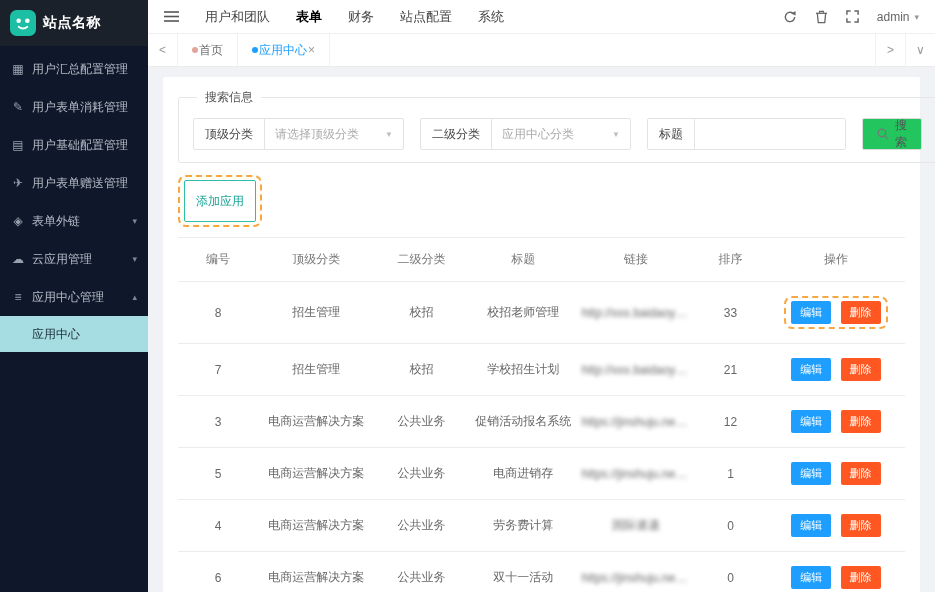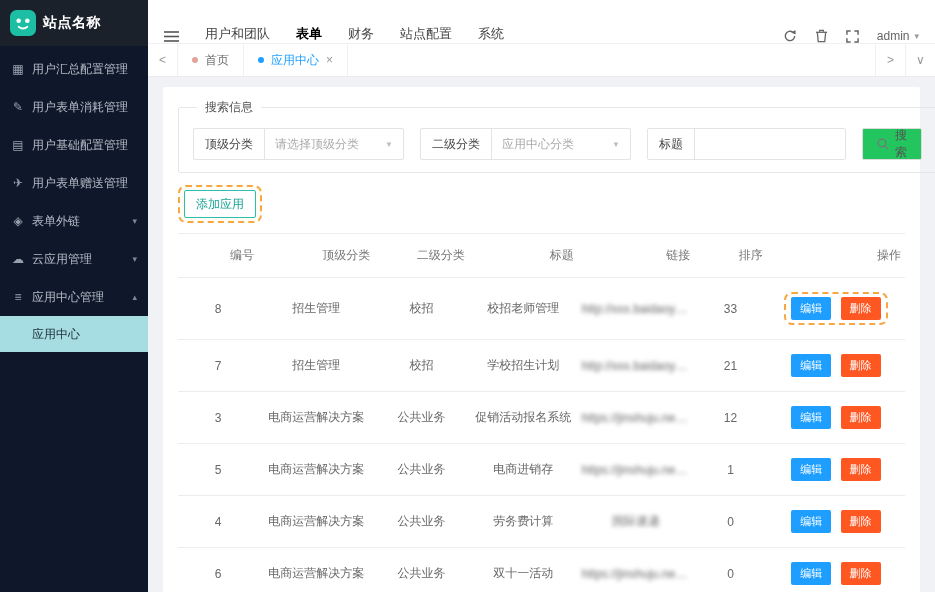--- a/index.html
+++ b/index.html
@@ -16,33 +16,33 @@
 .menu-item{height:38px;display:flex;align-items:center;gap:7px;padding:0 11px;font-size:12px;color:#b4bcc6;cursor:pointer;white-space:nowrap}
 .mi-icon{width:14px;font-size:12px;color:#97a1ad;flex-shrink:0;text-align:center}
 .mi-label{overflow:hidden;text-overflow:ellipsis}
 .mi-arrow{margin-left:auto;font-size:9px;color:#7e8794}
 .submenu{background:#161c25}
 .sub-item{height:36px;display:flex;align-items:center;padding-left:32px;font-size:12px;color:#98a1ac;cursor:pointer;white-space:nowrap}
 .sub-item.active{background:#a6dde2;color:#22333d}
 
 
 .main{flex:1;display:flex;flex-direction:column;min-width:0}
-.topbar{height:44px;background:#fff;border-bottom:1px solid #f0f0f0;display:flex;align-items:flex-end;padding:0 16px;gap:26px;flex-shrink:0}
+.topbar{height:34px;background:#fff;border-bottom:1px solid #f0f0f0;display:flex;align-items:center;padding:0 16px;gap:26px;flex-shrink:0}
 .hamburger{cursor:pointer;display:flex;align-items:center}
 .nav-item{font-size:13px;color:#444;cursor:pointer;white-space:nowrap}
 .nav-item.active{color:#000;font-weight:bold}
 .topbar-right{margin-left:auto;display:flex;align-items:center;gap:18px;color:#666}
 .tb-icon{cursor:pointer;display:flex;align-items:center}
 .user-menu{display:flex;align-items:center;gap:5px;font-size:12px;color:#666;cursor:pointer}
 .user-caret{font-size:9px;color:#999}
 
 
 .tabbar{height:33px;background:#fff;border-bottom:1px solid #ebebeb;display:flex;align-items:stretch;flex-shrink:0}
 .tab-nav-btn{width:30px;display:flex;align-items:center;justify-content:center;color:#999;font-size:12px;cursor:pointer;border-right:1px solid #f0f0f0}
-.tab{display:flex;align-items:center;gap:7px;padding:0 14px;font-size:12px;color:#6d6d6d;cursor:pointer;border-right:1px solid #f0f0f0}
+.tab{display:flex;align-items:center;gap:1px;padding:0 14px;font-size:12px;color:#6d6d6d;cursor:pointer;border-right:1px solid #f0f0f0}
 .tab .dot{width:6px;height:6px;border-radius:50%;background:#e2a49b}
 .tab.active{color:#1e9fff}
 .tab.active .dot{background:#1e9fff}
 .tab-close{font-size:12px;color:#9a9a9a;cursor:pointer;line-height:1}
 .tabbar-spacer{flex:1}
 .tab-right-btn{width:30px;display:flex;align-items:center;justify-content:center;color:#999;font-size:12px;cursor:pointer;border-left:1px solid #f0f0f0}
 
 
 .content{flex:1;background:#f1f2f5;padding:10px 15px;overflow:hidden}
 .card{background:#fff;padding:12px 15px 10px;border-radius:2px}
@@ -52,25 +52,25 @@
 .form-row{display:flex;align-items:center;gap:16px;margin-top:2px}
 .fgroup{display:flex;align-items:stretch;height:32px;border:1px solid #e3e3e3;border-radius:2px;background:#fff}
 .flabel{display:flex;align-items:center;padding:0 11px;font-size:12px;color:#444;border-right:1px solid #e3e3e3;white-space:nowrap}
 .fvalue{display:flex;align-items:center;justify-content:space-between;gap:14px;padding:0 10px;min-width:138px;font-size:12px;color:#ababab;cursor:pointer}
 .fchev{font-size:8px;color:#bdbdbd}
 .finput{border:none;outline:none;width:150px;padding:0 10px;font-size:12px;color:#333;font-family:inherit}
 .btn{height:32px;padding:0 14px;background:#22c55e;border:1px solid #dcdcdc;border-radius:2px;font-size:12px;color:#555;display:inline-flex;align-items:center;gap:6px;cursor:pointer;font-family:inherit}
 
 .add-row{margin:0 0 10px}
 .annotation{display:inline-block;border:2px dashed #f6a741;border-radius:8px;padding:3px 4px;background:#fffdf4}
-.btn-add{height:28px;padding:0 11px;background:#fff;border:1px solid #2dbfae;border-radius:2px;color:#17a394;font-size:12px;cursor:pointer;font-family:inherit}
+.btn-add{height:42px;padding:0 11px;background:#fff;border:1px solid #2dbfae;border-radius:2px;color:#17a394;font-size:12px;cursor:pointer;font-family:inherit}
 
 
 table.grid{width:100%;border-collapse:collapse;table-layout:fixed}
-.grid th{font-weight:normal;color:#767676;font-size:12px;text-align:right;padding:13px 4px;border-top:1px solid #ededed;border-bottom:1px solid #ededed;white-space:nowrap}
+.grid th{font-weight:normal;color:#767676;font-size:12px;text-align:center;padding:13px 4px;border-top:1px solid #ededed;border-bottom:1px solid #ededed;white-space:nowrap}
 .grid td{color:#676767;font-size:12px;text-align:center;padding:14px 4px;border-bottom:1px solid #ededed;white-space:nowrap;overflow:hidden;text-overflow:ellipsis}
 .cell-link{filter:blur(2px);color:#8b8b8b}
 .btn-edit{background:#1e9fff;color:#fff;border:none;border-radius:2px;padding:4px 9px;font-size:11px;cursor:pointer;font-family:inherit}
 .btn-del{background:#ff5722;color:#fff;border:none;border-radius:2px;padding:4px 9px;font-size:11px;cursor:pointer;font-family:inherit;margin-left:6px}
 .op-annotation{display:inline-block;border:2px dashed #f6a741;border-radius:8px;padding:3px 5px}
 </style>
 </head>
 <body>
 
 <div class="app">

